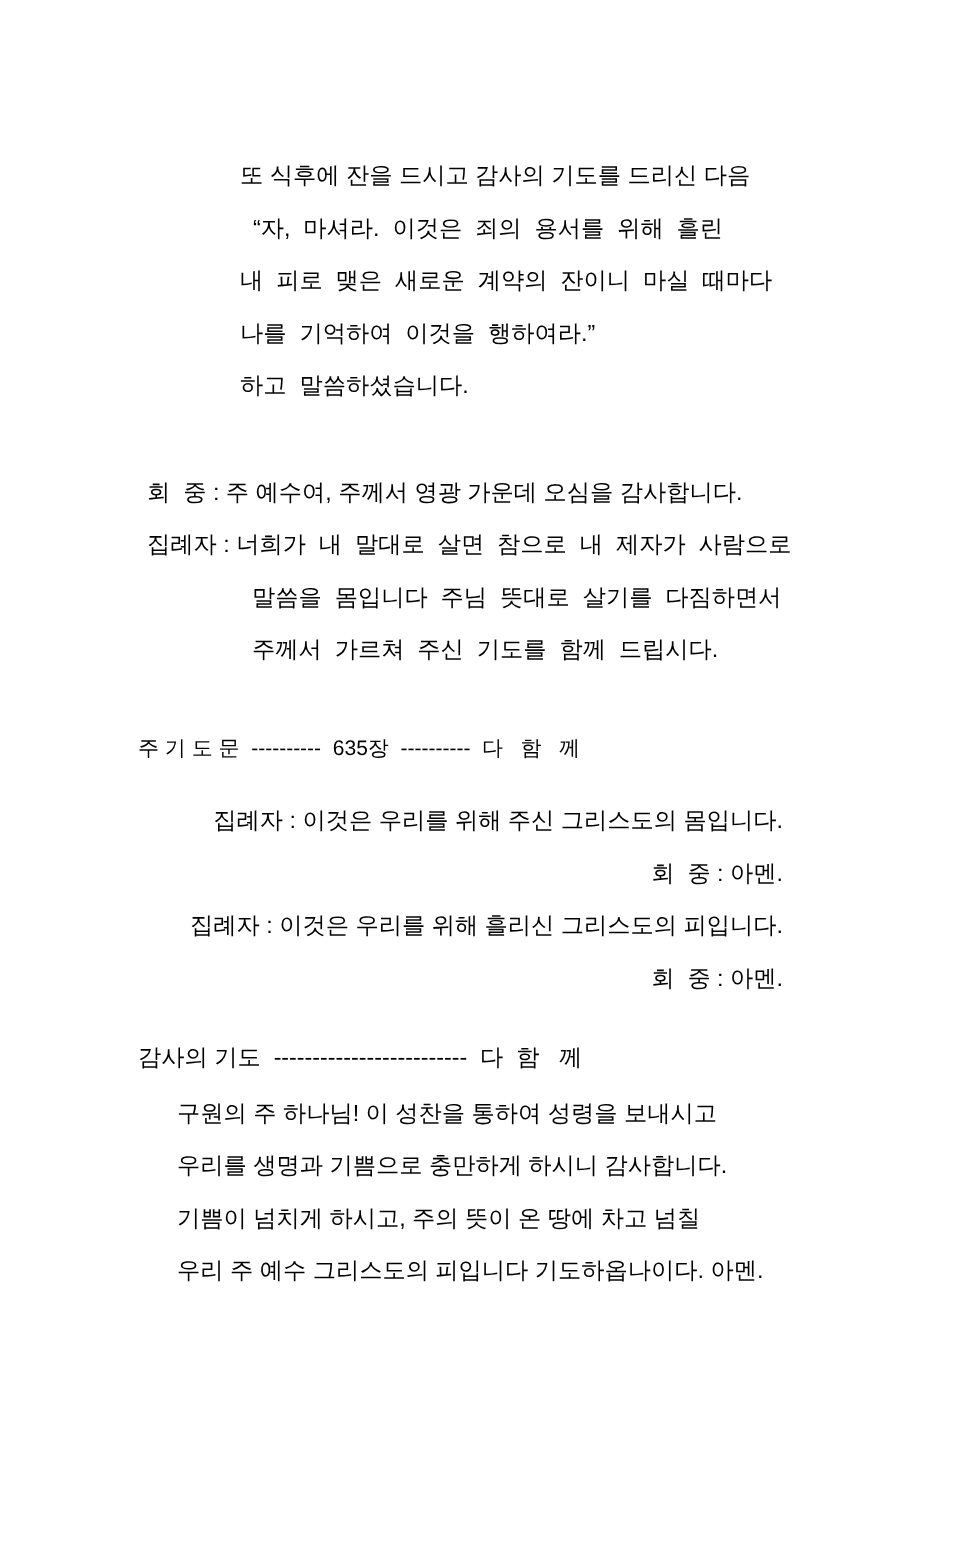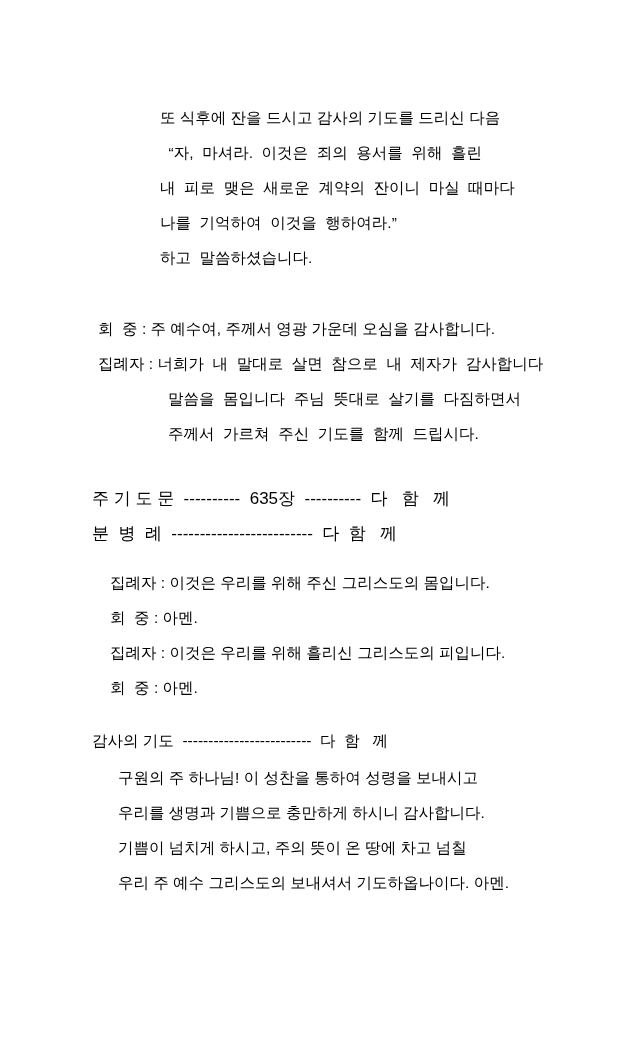--- a/index.html
+++ b/index.html
@@ -50,28 +50,29 @@
   }
   .dialog .line.cont {
     padding-left: 98px;
   }
 
   .leaders {
     margin-bottom: 14px;
   }
   .leaders .line {
     padding-left: 22px;
-    font-size: 17px;
+    font-size: 14px;
   }
 
   .elements {
     margin-bottom: 18px;
   }
   .elements .line {
     padding-left: 40px;
+    text-align: right;
   }
 
   .prayer-head .line {
     padding-left: 22px;
   }
   .prayer-body {
     margin-top: 2px;
   }
   .prayer-body .line {
     padding-left: 48px;
@@ -85,40 +86,39 @@
   <div class="block intro">
     <div class="line">또 식후에 잔을 드시고 감사의 기도를 드리신 다음</div>
     <div class="line">  “자,  마셔라.  이것은  죄의  용서를  위해  흘린</div>
     <div class="line">내  피로  맺은  새로운  계약의  잔이니  마실  때마다</div>
     <div class="line">나를  기억하여  이것을  행하여라.”</div>
     <div class="line">하고  말씀하셨습니다.</div>
   </div>
 
   <div class="block dialog">
     <div class="line">회  중 : 주 예수여, 주께서 영광 가운데 오심을 감사합니다.</div>
-    <div class="line">집례자 : 너희가  내  말대로  살면  참으로  내  제자가  감사합니다</div>
+    <div class="line">집례자 : 너희가  내  말대로  살면  참으로  내  제자가  사람으로</div>
     <div class="line cont">말씀을  몸입니다  주님  뜻대로  살기를  다짐하면서</div>
     <div class="line cont">주께서  가르쳐  주신  기도를  함께  드립시다.</div>
   </div>
 
   <div class="block leaders">
     <div class="line">주 기 도 문  ----------  635장  ----------  다   함   께</div>
-    <div class="line">분  병  례  -------------------------  다  함   께</div>
   </div>
 
   <div class="block elements">
     <div class="line">집례자 : 이것은 우리를 위해 주신 그리스도의 몸입니다.</div>
     <div class="line">회  중 : 아멘.</div>
     <div class="line">집례자 : 이것은 우리를 위해 흘리신 그리스도의 피입니다.</div>
     <div class="line">회  중 : 아멘.</div>
   </div>
 
   <div class="block prayer-head">
     <div class="line">감사의 기도  -------------------------  다  함   께</div>
   </div>
   <div class="block prayer-body">
     <div class="line">구원의 주 하나님! 이 성찬을 통하여 성령을 보내시고</div>
     <div class="line">우리를 생명과 기쁨으로 충만하게 하시니 감사합니다.</div>
     <div class="line">기쁨이 넘치게 하시고, 주의 뜻이 온 땅에 차고 넘칠</div>
-    <div class="line">우리 주 예수 그리스도의 보내셔서 기도하옵나이다. 아멘.</div>
+    <div class="line">우리 주 예수 그리스도의 피입니다 기도하옵나이다. 아멘.</div>
   </div>
 
 </div>
 
 </body></html>

